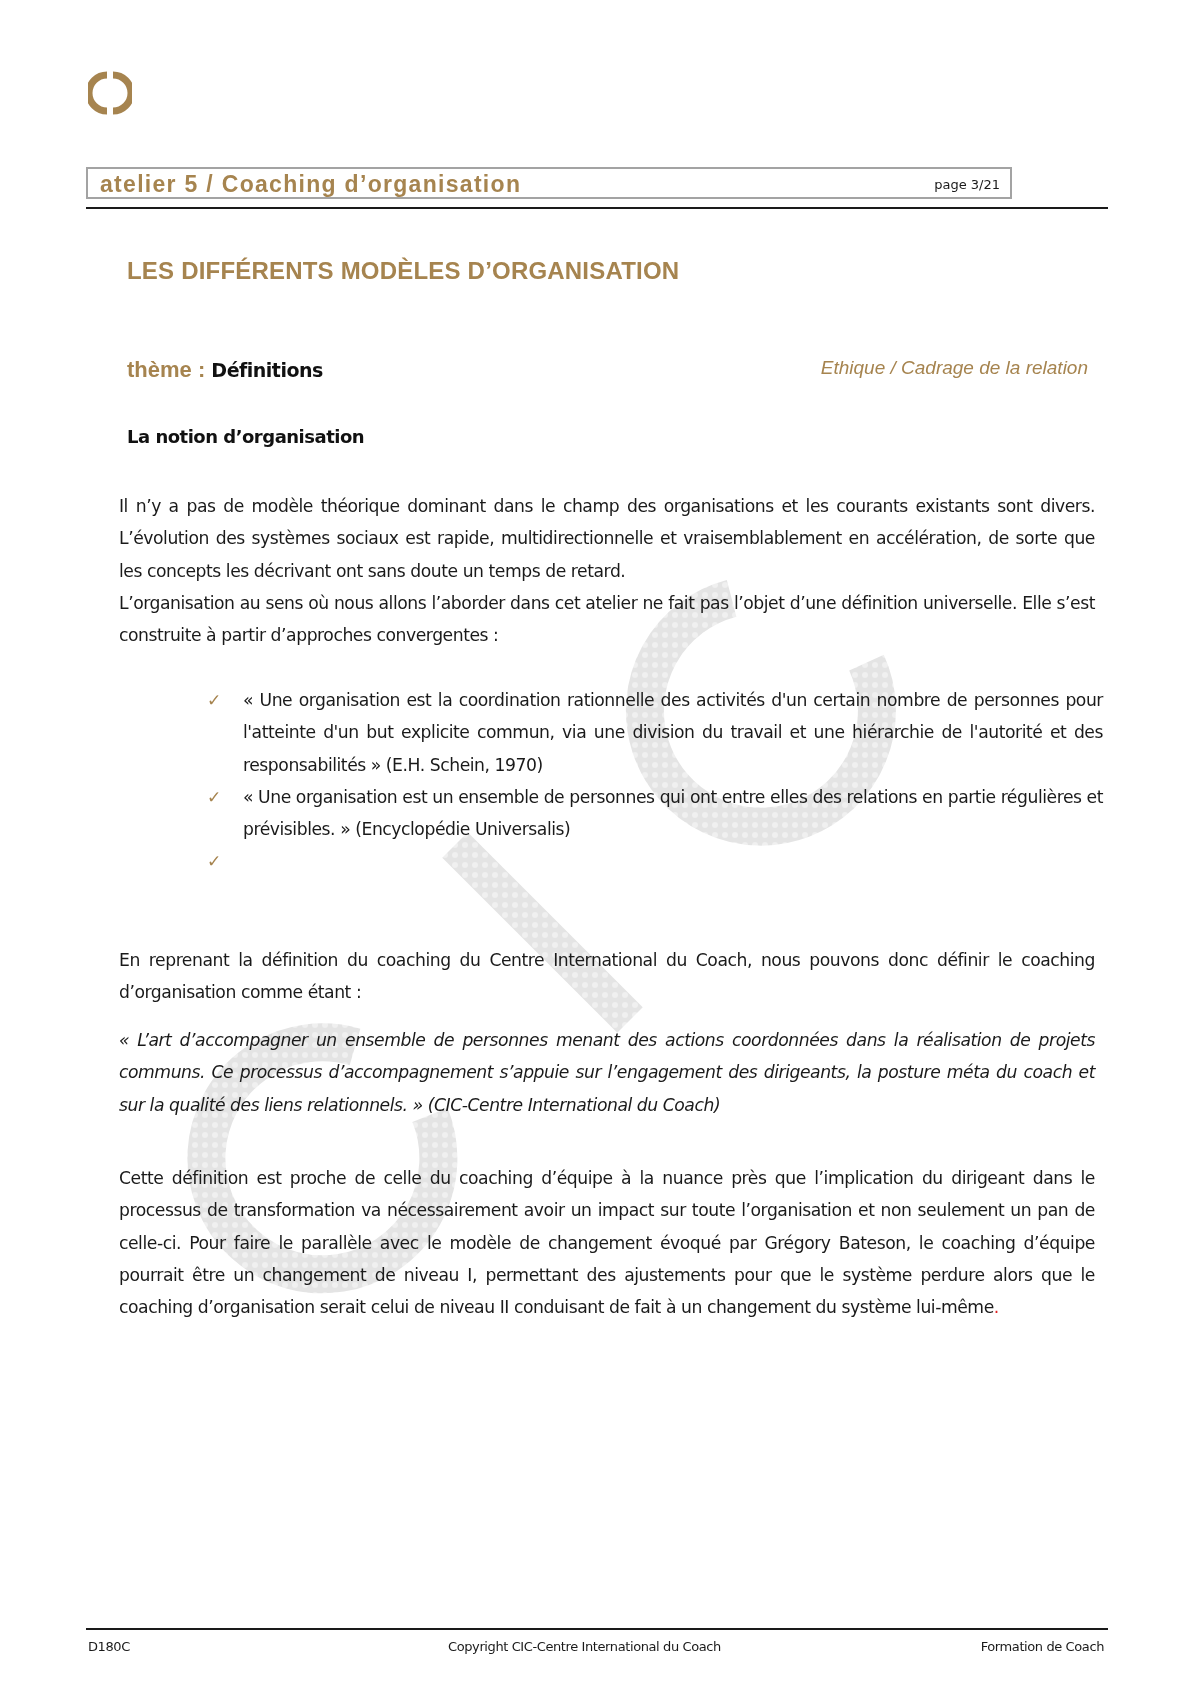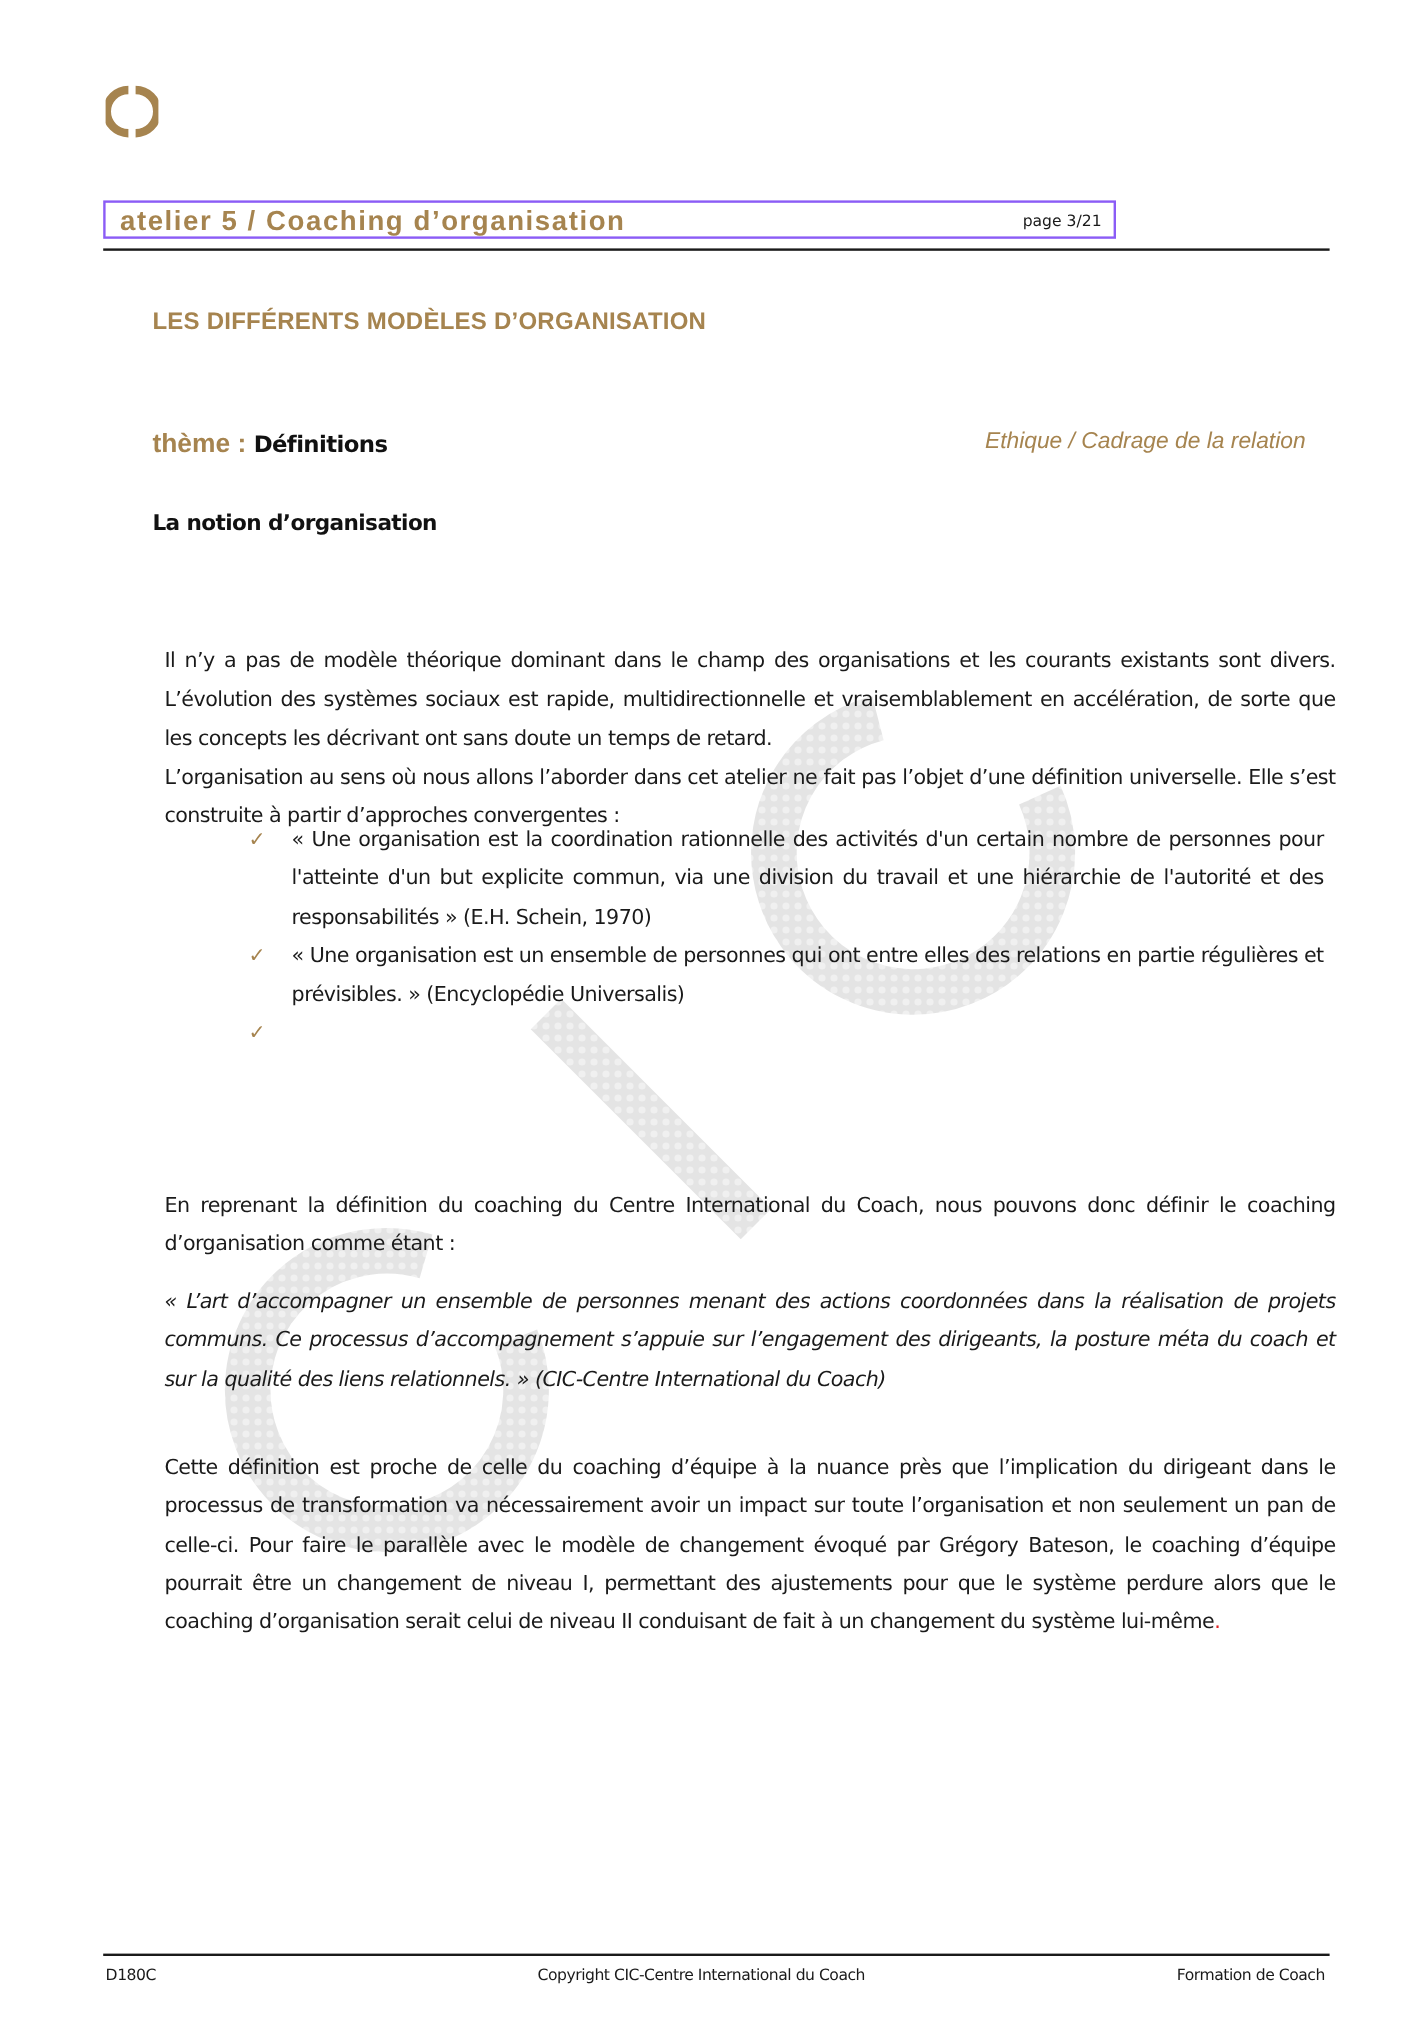--- a/index.html
+++ b/index.html
@@ -29,23 +29,23 @@
       left: 88px;
       top: 71px;
       width: 44px;
       height: 44px;
       z-index: 2;
     }
     .header-box {
       position: absolute;
       left: 86px;
       top: 167px;
-      width: 844px;
+      width: 926px;
       height: 32px;
-      border: 2px solid #8b5cf6;
+      border: 2px solid #a3a3a3;
       box-sizing: border-box;
       z-index: 2;
     }
     .header-title {
       position: absolute;
       left: 12px;
       top: 2px;
       font-family: "Liberation Sans", sans-serif;
       font-weight: bold;
       font-size: 23px;
@@ -68,21 +68,21 @@
       height: 2px;
       background: #1a1a1a;
       z-index: 2;
     }
     .section-title {
       position: absolute;
       left: 127px;
       top: 257px;
       font-family: "Liberation Sans", sans-serif;
       font-weight: bold;
-      font-size: 20px;
+      font-size: 24px;
       color: #a6844f;
       letter-spacing: 0.2px;
       z-index: 2;
     }
     .theme-line {
       position: absolute;
       left: 127px;
       top: 357px;
       z-index: 2;
       white-space: nowrap;
@@ -116,30 +116,29 @@
       top: 426px;
       font-family: "DejaVu Sans", sans-serif;
       font-weight: bold;
       font-size: 18px;
       letter-spacing: -0.5px;
       color: #111;
       z-index: 2;
     }
     .body {
       position: absolute;
-      left: 137px;
+      left: 119px;
       width: 976px;
       font-family: "DejaVu Sans", sans-serif;
       font-size: 17.2px;
       line-height: 32.3px;
       letter-spacing: -0.45px;
       color: #1a1a1a;
       text-align: justify;
       z-index: 2;
-      margin-top: 45px;
     }
     .body p {
       margin: 0;
     }
     .p-intro { top: 490px; }
     .quotes {
       position: absolute;
       left: 207px;
       top: 684px;
       width: 896px;

